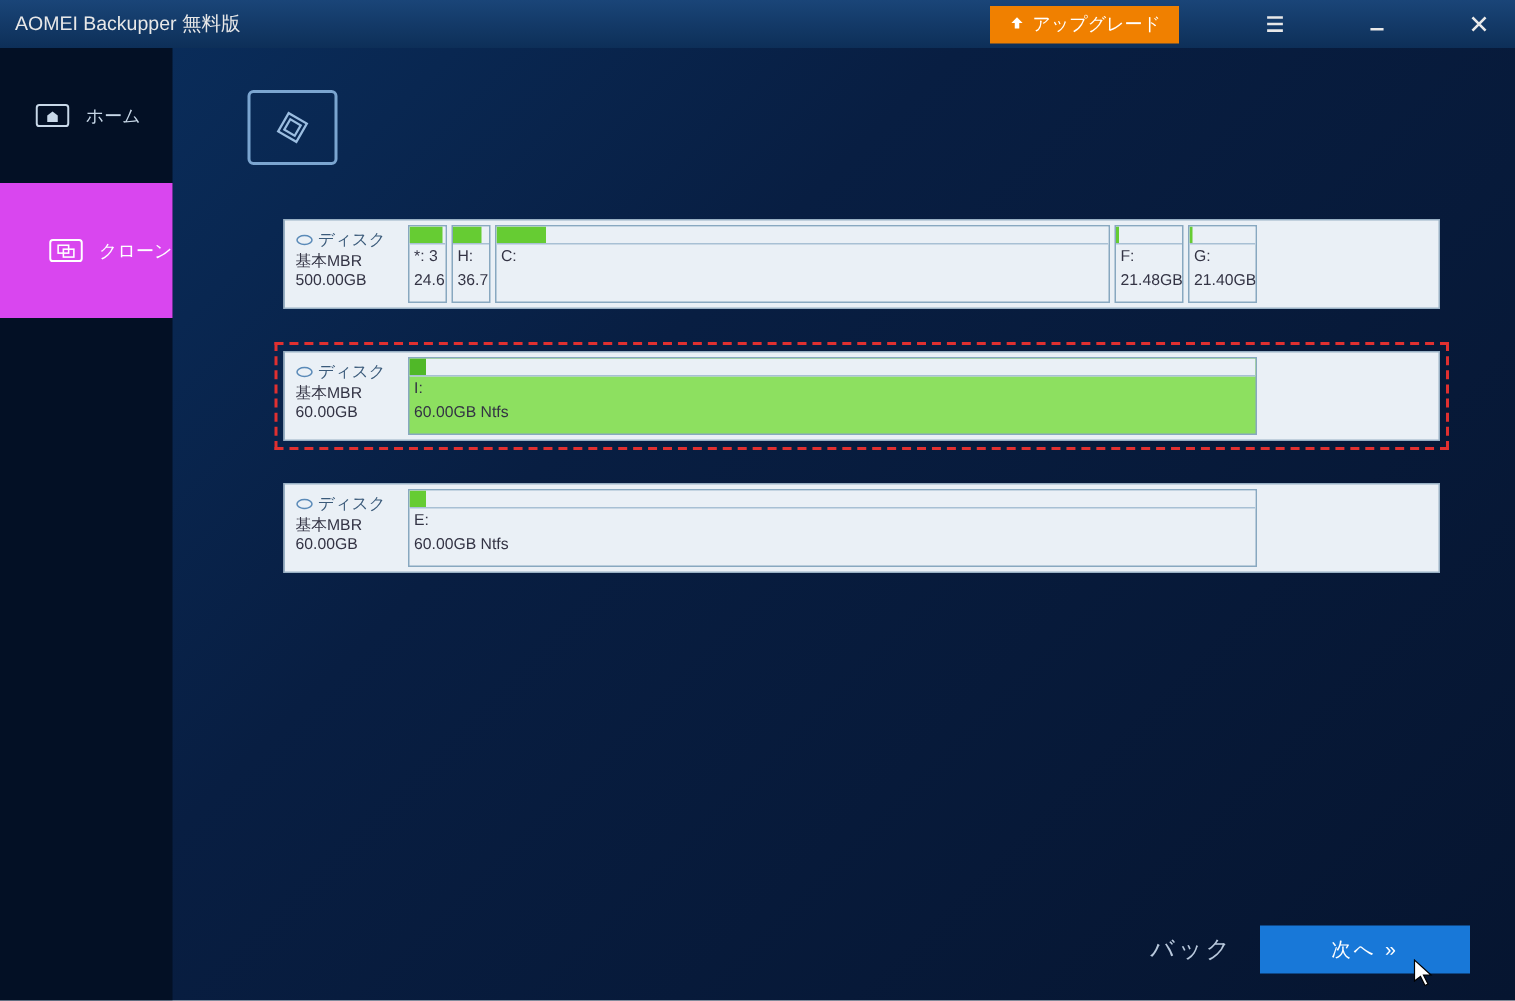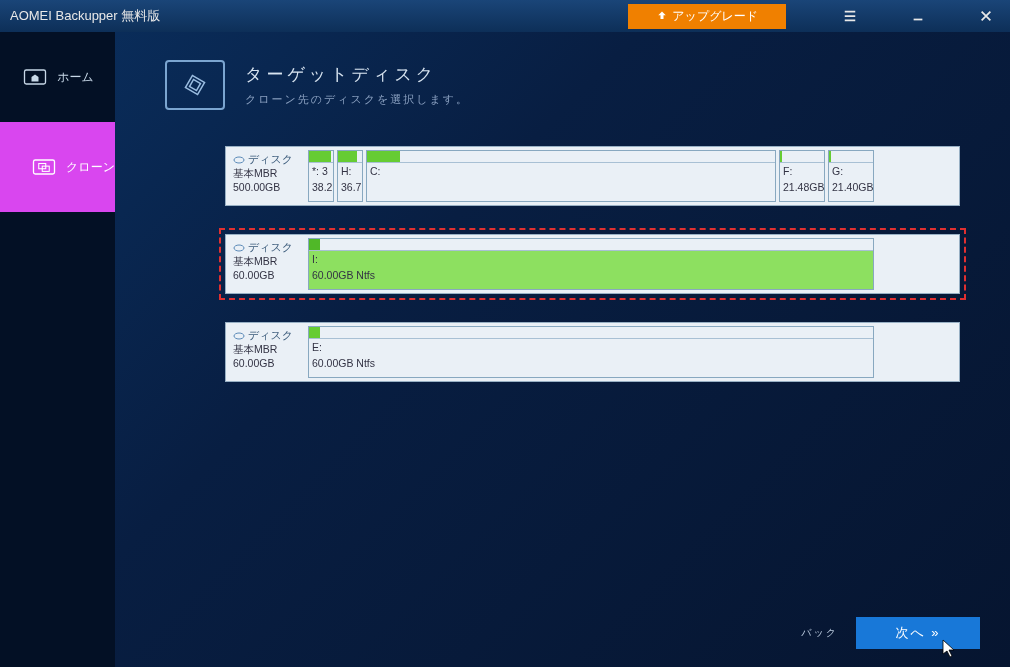--- a/index.html
+++ b/index.html
@@ -18,21 +18,21 @@
   align-items: center;
   padding: 0 10px;
   color: #e8e8e8;
   font-size: 13px;
   gap: 40px;
 }
 .titlebar .title { flex: 1; }
 .titlebar .upgrade-btn {
   background: #f08000;
   color: #fff;
-  padding: 4px 28px;
+  padding: 4px 12px;
   font-size: 12px;
   cursor: pointer;
   margin-right: 10px;
   display: flex;
   align-items: center;
   gap: 4px;
   justify-content: space-between;
 }
 .titlebar .win-btn {
   width: 28px;
@@ -99,21 +99,21 @@
   letter-spacing: 4px;
   color: #d8e4f0;
 }
 .page-header .subtitle {
   font-size: 11px;
   color: #8aa0c0;
   letter-spacing: 2px;
   margin-top: 6px;
 }
 .disk-list {
-  padding: 18px 50px 0 110px;
+  padding: 18px 50px 0 74px;
   display: flex;
   flex-direction: column;
   gap: 28px;
 }
 .disk-card {
   background: #eaf0f6;
   border: 1px solid #98b0c4;
   padding: 3px;
   display: flex;
   gap: 3px;
@@ -172,28 +172,28 @@
 .footer {
   position: absolute;
   bottom: 18px;
   right: 30px;
   display: flex;
   align-items: center;
   gap: 18px;
 }
 .footer .back-link {
   color: #b8c8dc;
-  font-size: 10px;
+  font-size: 16px;
   letter-spacing: 2px;
   cursor: pointer;
 }
 .footer .next-btn {
   background: #1878d8;
   color: #fff;
-  width: 124px;
+  width: 140px;
   height: 32px;
   display: flex;
   align-items: center;
   justify-content: center;
   font-size: 13px;
   letter-spacing: 2px;
   cursor: pointer;
 }
 .cursor {
   position: absolute;
@@ -251,44 +251,40 @@
 </div>
 
 <div class="main">
   <div class="page-header">
     <div class="header-icon">
       <svg viewBox="0 0 26 26">
           <rect x="6" y="6" width="14" height="14" fill="none" stroke="#9bbde0" stroke-width="1.5" transform="rotate(30 13 13)"></rect>
           <rect x="9" y="9" width="8" height="8" fill="none" stroke="#9bbde0" stroke-width="1.5" transform="rotate(30 13 13)"></rect>
         </svg>
     </div>
-    <div>
-      <h2>ターゲットディスク</h2>
-      <div class="subtitle">クローン先のディスクを選択します。</div>
-    </div>
   </div>
 
   <div class="disk-list" id="disk-list">
       <div class="disk-card">
         <div class="disk-info">
           <div class="disk-label">
             <svg width="12" height="10" viewBox="0 0 12 10">
               <ellipse cx="6" cy="5" rx="5" ry="3" fill="none" stroke="#5a8ab8" stroke-width="1"></ellipse>
             </svg>
             <span>ディスク</span>
           </div>
           <div>基本MBR</div>
           <div>500.00GB</div>
         </div>
         <div class="partition" style="width: 26px;">
           <div class="usage-bar">
             <div class="fill" style="width:92%"></div>
           </div>
           <div class="plabel">*: 3</div>
-          <div class="plabel">38.2</div>
+          <div class="plabel">24.6</div>
         </div>
         <div class="partition" style="width: 26px;">
           <div class="usage-bar">
             <div class="fill" style="width:80%"></div>
           </div>
           <div class="plabel">H:</div>
           <div class="plabel">36.7</div>
         </div>
         <div class="partition" style="width: 410px;">
           <div class="usage-bar">

